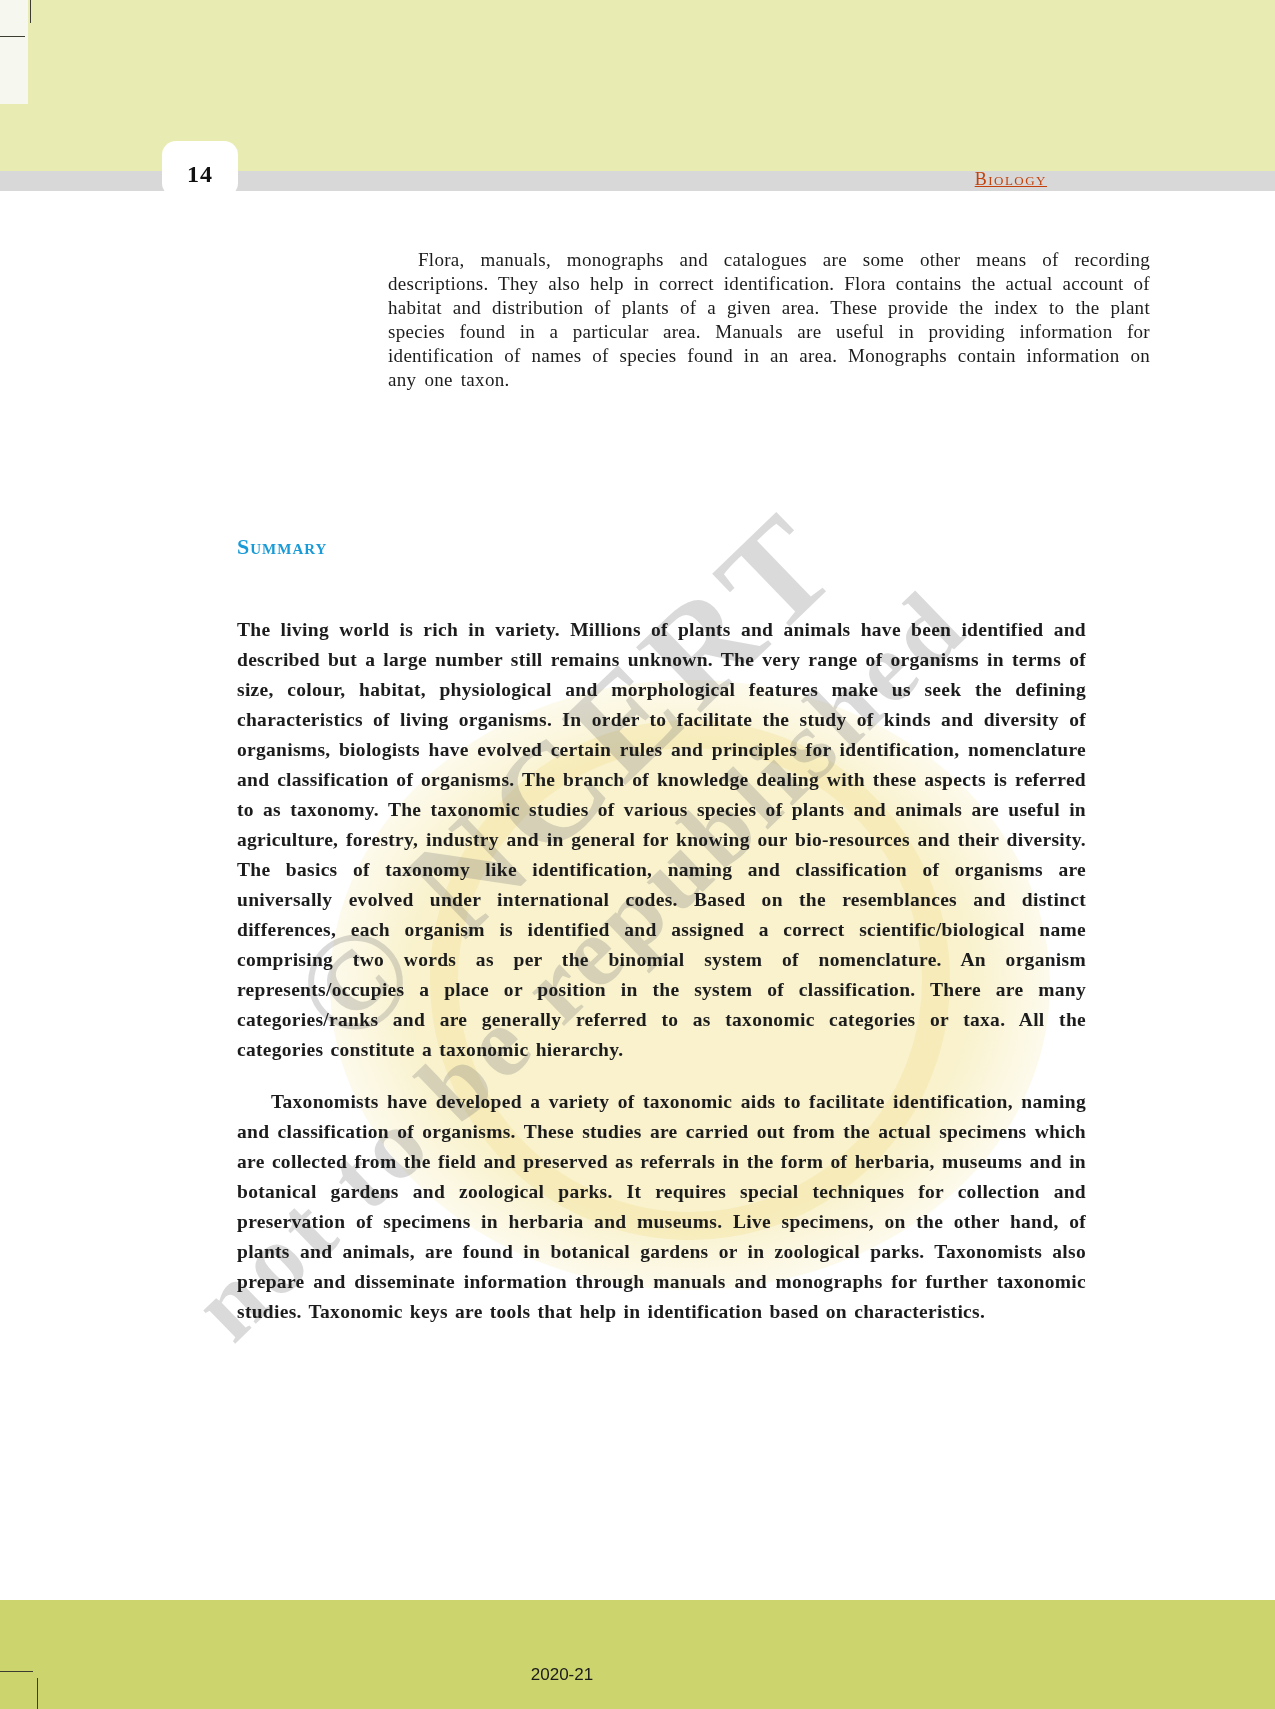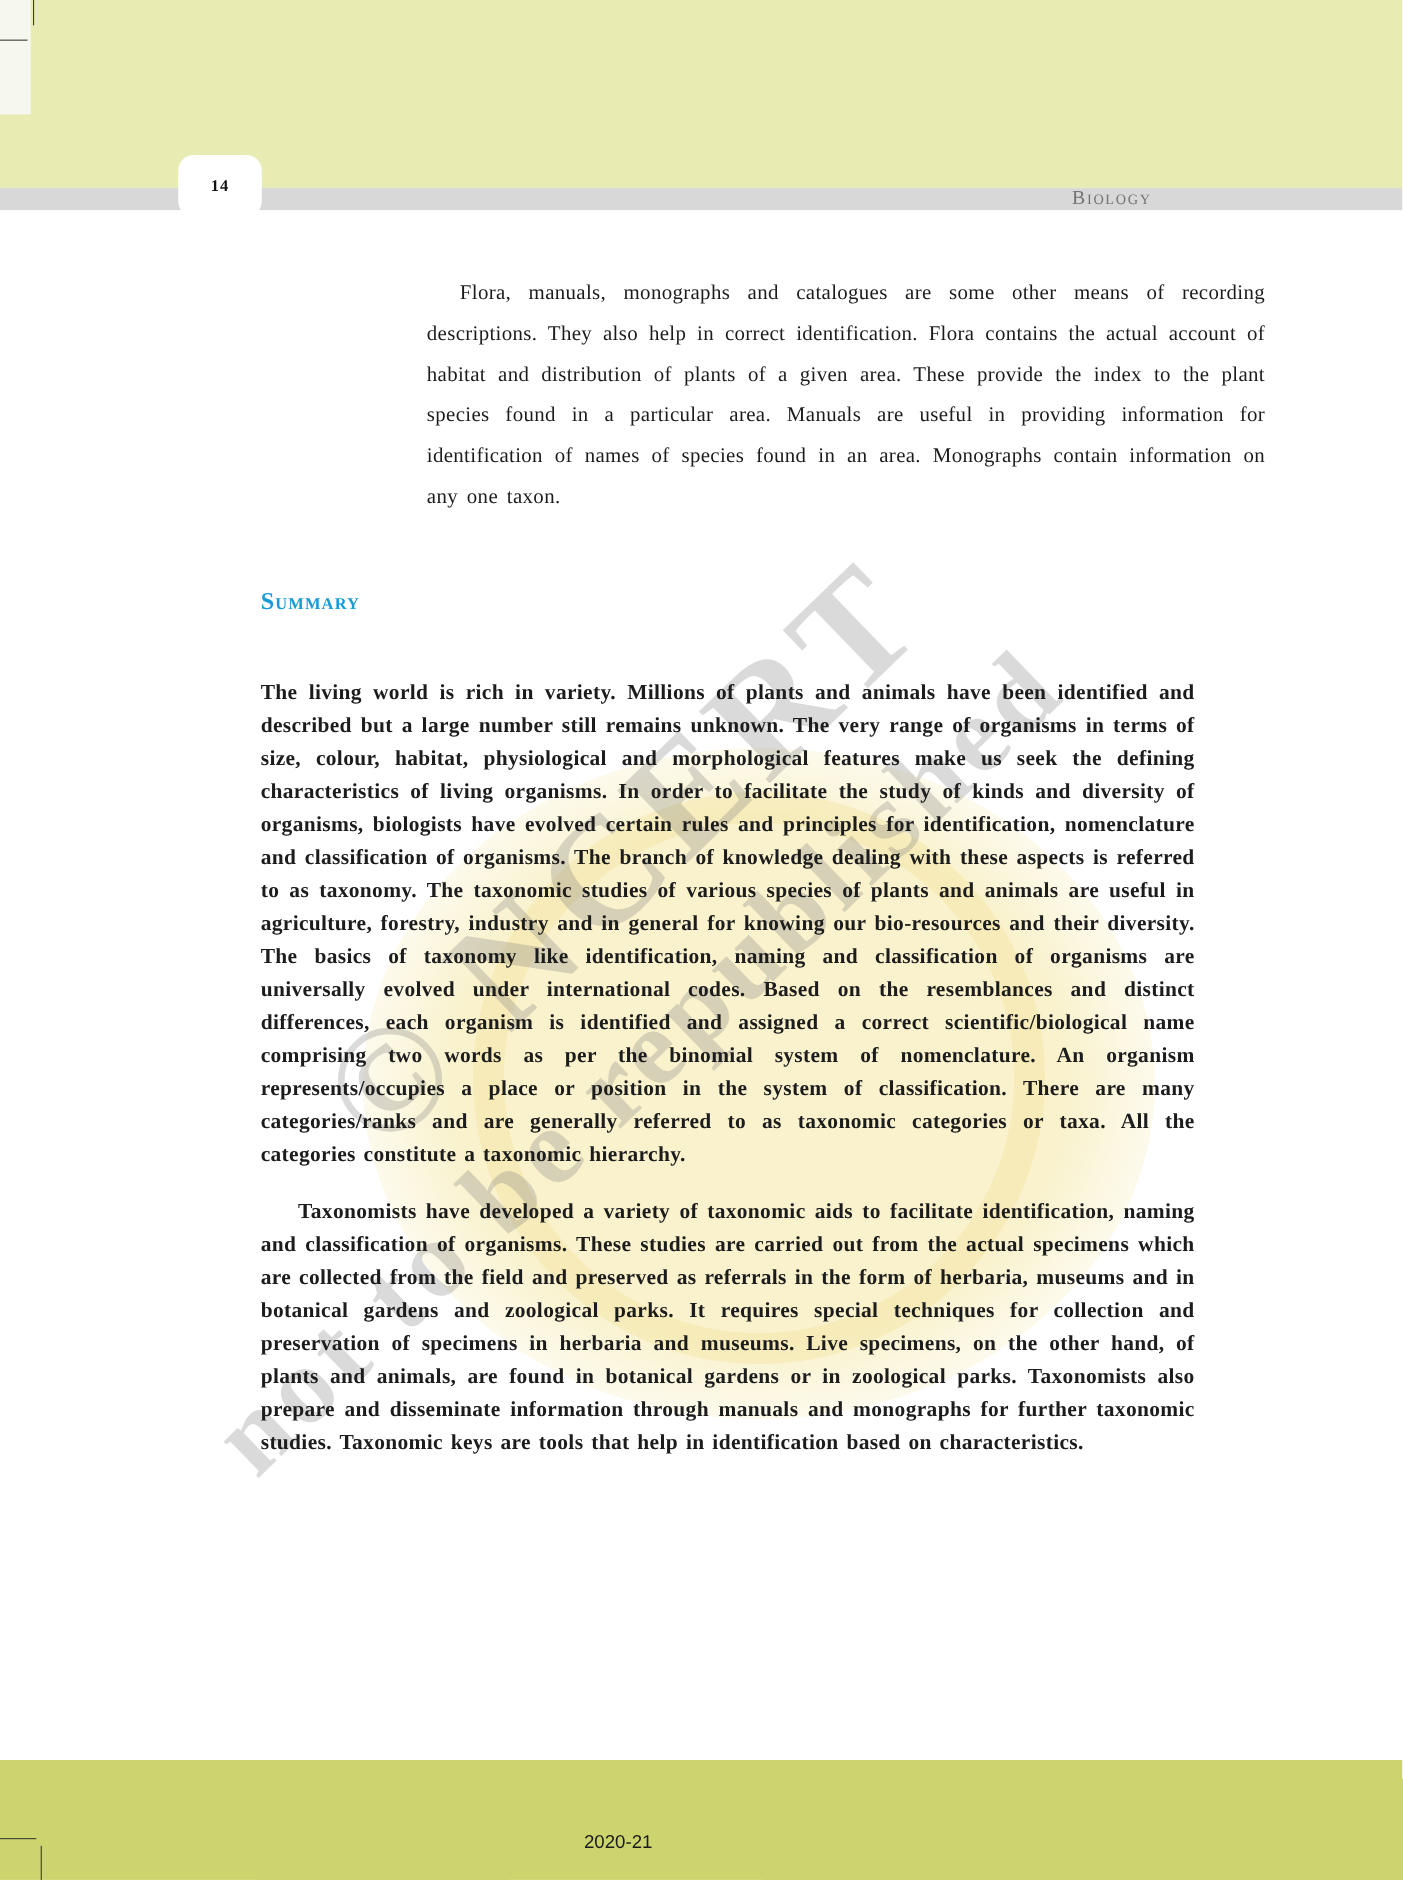--- a/index.html
+++ b/index.html
@@ -27,25 +27,25 @@
   .corner-trim {
     position: absolute; left: 0; top: 0; width: 28px; height: 104px;
     background: #f6f7ee; z-index: 2;
   }
   .page-tab {
     position: absolute; left: 162px; top: 141px; width: 76px; height: 56px;
     background: #ffffff; border-radius: 14px; z-index: 3;
     box-sizing: border-box; padding-top: 20px; text-align: center;
   }
   .page-num {
-    font-weight: bold; font-size: 15px; letter-spacing: 1px; color: #111;
+    font-weight: bold; font-size: 24px; letter-spacing: 1px; color: #111;
   }
   .header-title {
     position: absolute; top: 169px; right: 228px; z-index: 3;
-    font-variant: small-caps; font-size: 18px; letter-spacing: 1.5px; color: #737373;
+    font-variant: small-caps; font-size: 18px; letter-spacing: 1.5px; color: #c2410c; text-decoration: underline;
   }
   .crop-mark { position: absolute; background: #3c3c30; z-index: 4; }
   .cm-tl-v { left: 30px; top: 0;      width: 1px;  height: 23px; }
   .cm-tl-h { left: 0;    top: 36px;   width: 25px; height: 1px;  }
   .cm-bl-h { left: 0;    top: 1671px; width: 33px; height: 1px;  }
   .cm-bl-v { left: 37px; top: 1678px; width: 1px;  height: 31px; }
   .footer-year {
     position: absolute; left: 502px; top: 1643px; width: 120px; z-index: 3;
     text-align: center; font-family: "Liberation Sans", sans-serif;
     font-size: 17px; color: #1a1a1a; margin-top: 22px;
@@ -65,21 +65,21 @@
   .wm-text {
     position: absolute; z-index: 0; white-space: nowrap;
     font-family: "Liberation Serif", serif; font-weight: bold;
     color: rgba(122,122,122,0.28); transform-origin: 0 0;
   }
   .wm-line1 { left: 260px; top: 960px;  font-size: 140px; letter-spacing: 10px; transform: rotate(-44deg); }
   .wm-line2 { left: 170px; top: 1280px; font-size: 100px; letter-spacing: 6px;  transform: rotate(-44deg); }
   
   .intro {
     position: absolute; left: 388px; top: 248px; width: 762px; z-index: 2;
-    font-size: 19px; line-height: 37px; text-align: justify;
+    font-size: 19px; line-height: 24px; text-align: justify;
     letter-spacing: 0.3px; word-spacing: 3px;
   }
   .intro p { margin: 0; text-indent: 30px; }
   .summary-heading {
     position: absolute; left: 237px; top: 534px; width: 849px; z-index: 2;
     text-align: left;
   }
   .summary-heading span {
     font-variant: small-caps; font-weight: bold; font-size: 22px;
     letter-spacing: 1px; color: #1a9bd7;

